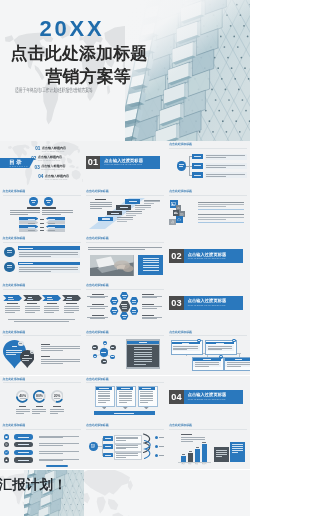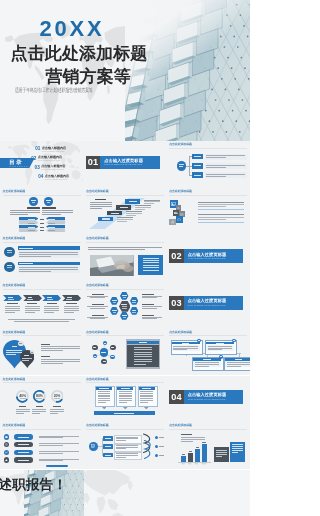--- a/index.html
+++ b/index.html
@@ -1197,15 +1197,15 @@
             <path d="M-3.2 128.6 l12.5 -3.0 l-2.2 10.6 l-12.5 3.0 z" fill="#f0f4f5" opacity="0.95"></path>
             <path d="M9.3 125.6 l5.2 2.4 l-2.2 10.6 l-5.2 -2.4 z" fill="#b9d0d8" opacity="0.95"></path>
             <path d="M-5.4 139.2 l12.5 -3.0 l5.2 2.4 l-12.5 3.0 z" fill="#7ea2b0" opacity="0.9"></path>
             <path d="M-6.8 145.8 l12.5 -3.0 l-2.2 10.6 l-12.5 3.0 z" fill="#f0f4f5" opacity="0.95"></path>
             <path d="M5.7 142.8 l5.2 2.4 l-2.2 10.6 l-5.2 -2.4 z" fill="#b9d0d8" opacity="0.95"></path>
             <path d="M-9.0 156.4 l12.5 -3.0 l5.2 2.4 l-12.5 3.0 z" fill="#7ea2b0" opacity="0.9"></path>
             <path d="M36.734042553191486 -6 L5.26595744680851 147" stroke="#5e8493" stroke-width="0.7" opacity="0.75" fill="none"></path>
           </g>
         </g>
       </svg>
-      <div style="position: absolute; left: -1.5px; top: 6.5px; white-space: nowrap; font-size: 13.5px; font-weight: bold; color: rgb(35, 40, 45); letter-spacing: 0.2px; line-height: 15px;">述职报告！</div>
+      <div style="position: absolute; left: -1.5px; top: 6.5px; white-space: nowrap; font-size: 13.5px; font-weight: bold; color: rgb(35, 40, 45); letter-spacing: 0.2px; line-height: 15px;">汇报计划！</div>
     </div>
   </div>
 
 </body></html>

